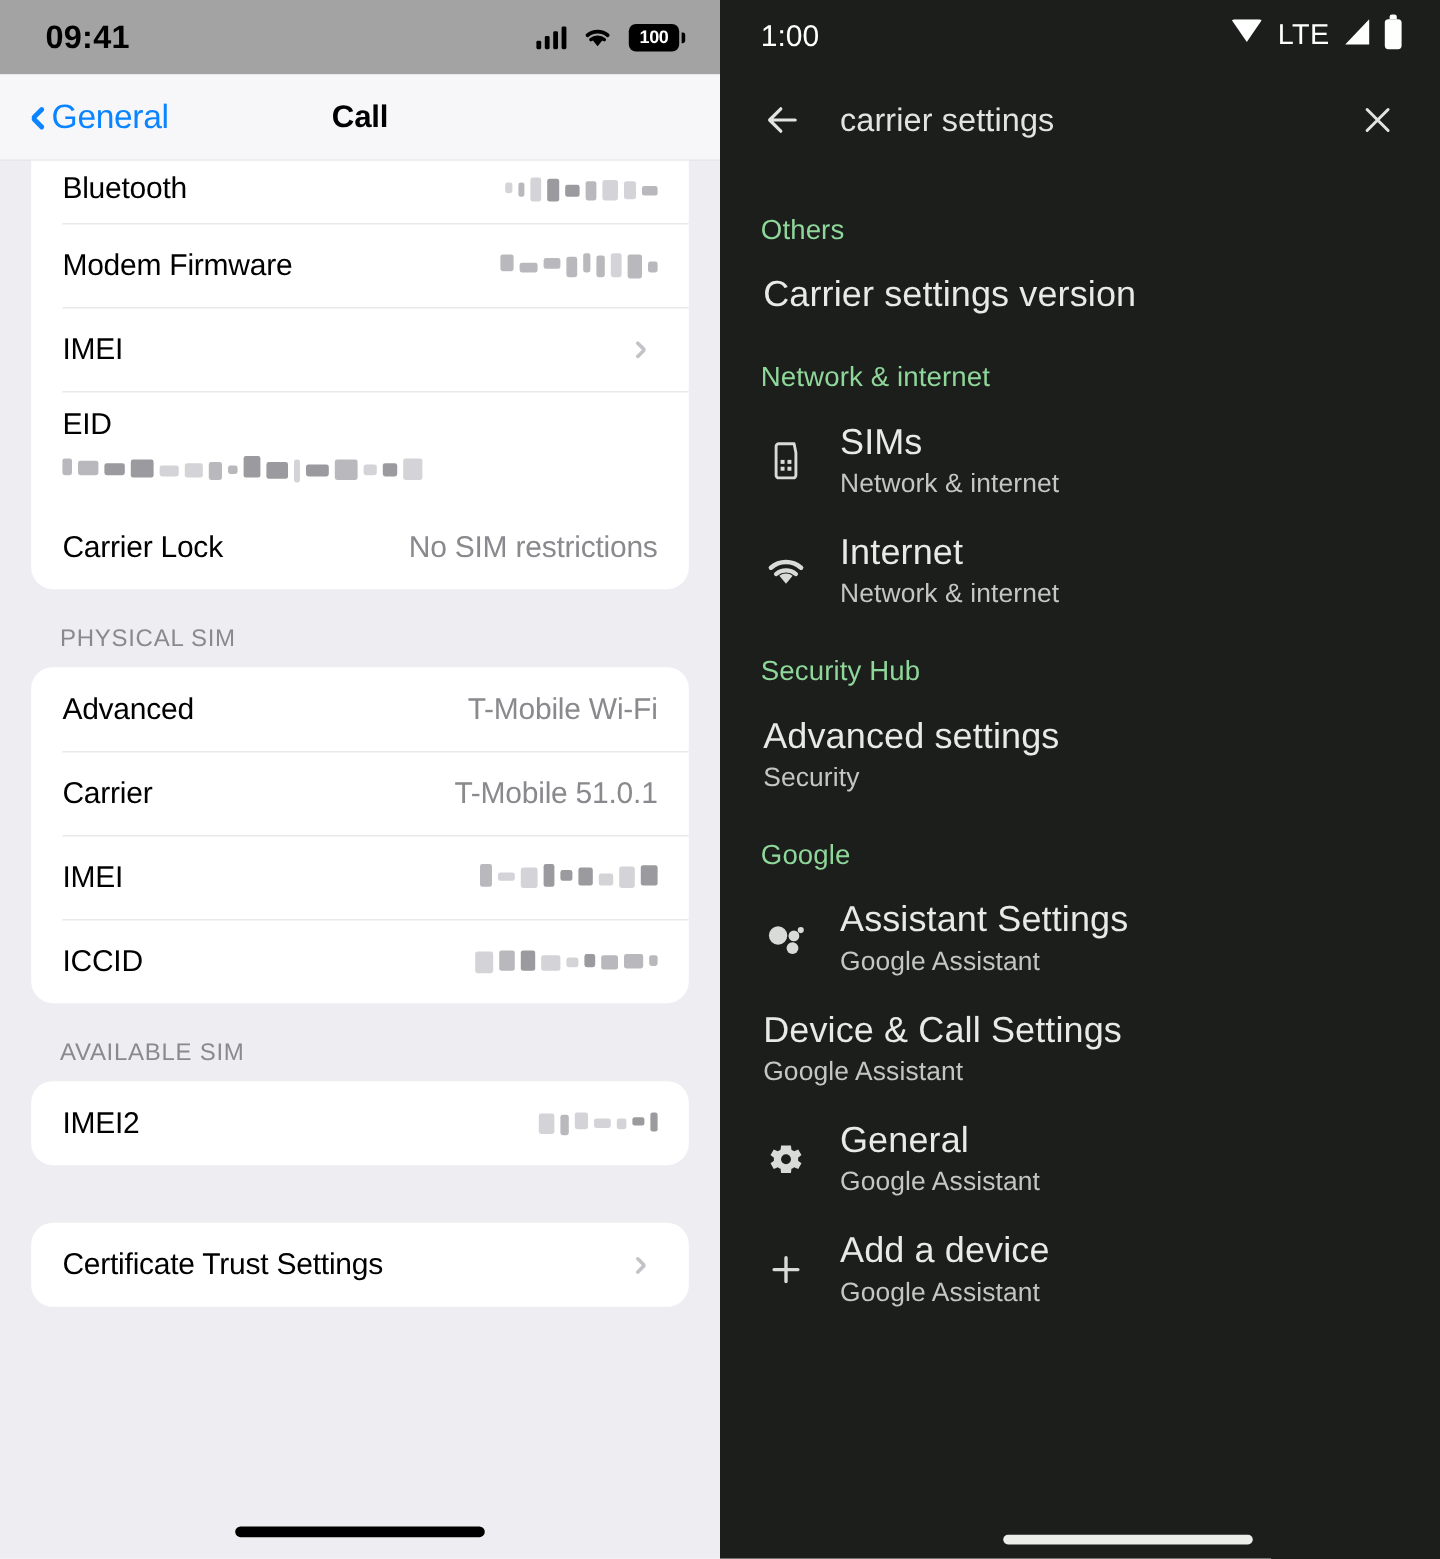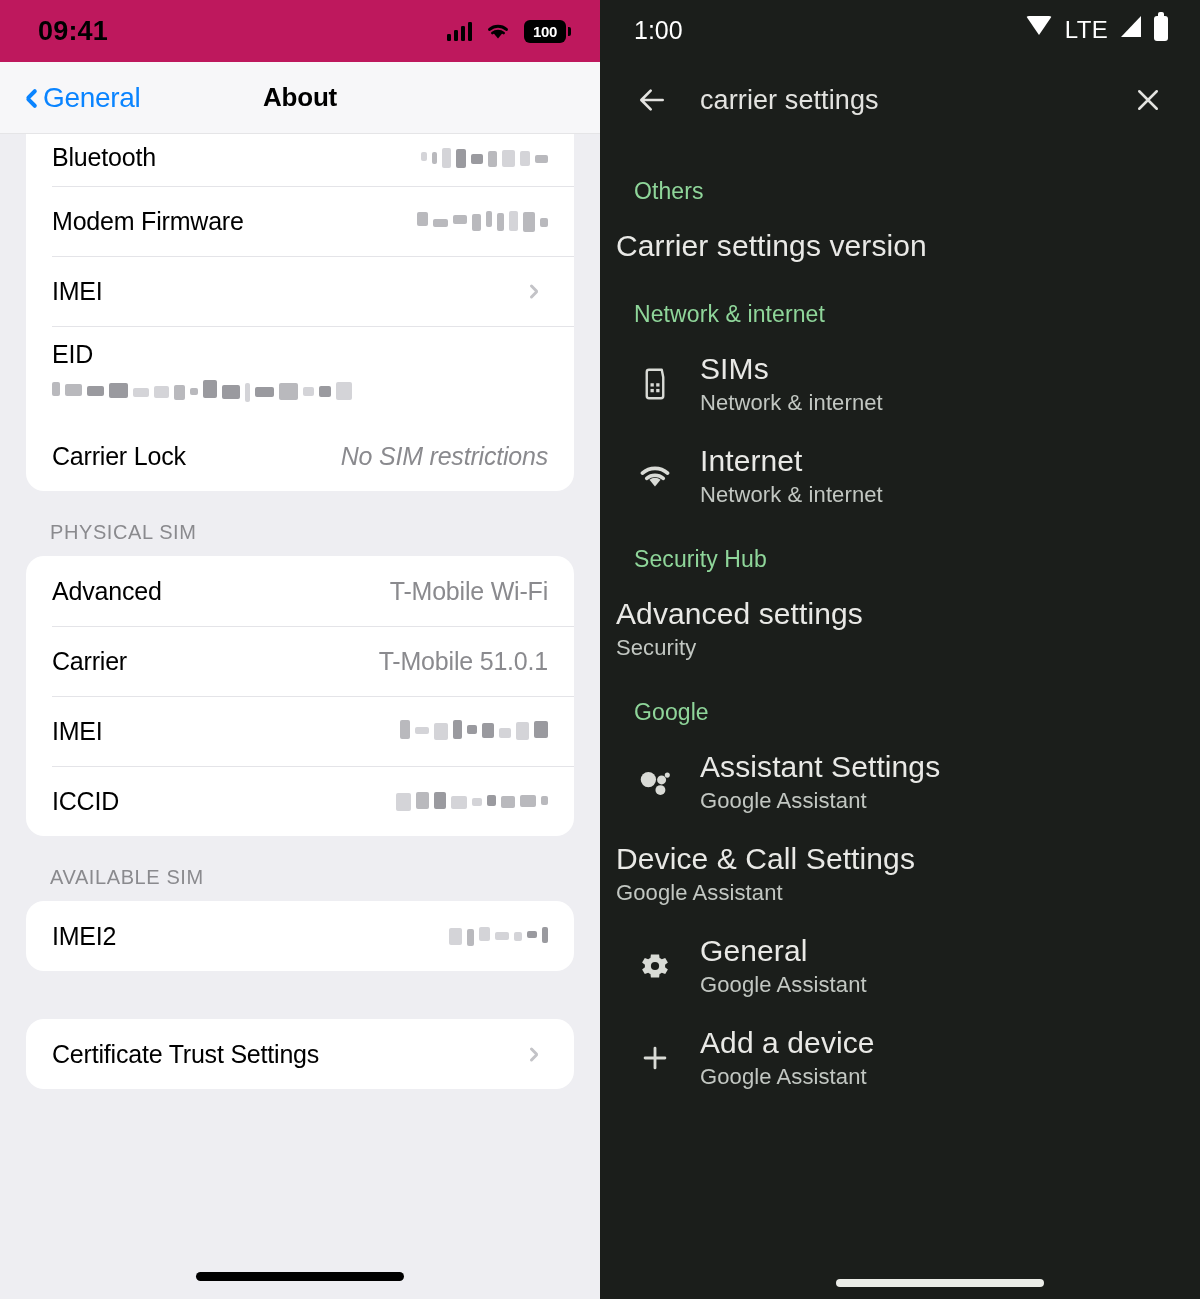--- a/index.html
+++ b/index.html
@@ -11,21 +11,21 @@
   #root { display:flex; width:1200px; height:1299px; }
 
   
   .ios {
     width:600px; height:1299px; position:relative;
     background:#eeeef2; overflow:hidden;
   }
   .ios-status {
     height:62px; display:flex; align-items:center;
     justify-content:space-between; padding:0 34px 0 38px;
-    background:#be185d;
+    background:#a3a3a3;
   }
   .ios-time { font-size:27px; font-weight:bold; color:#000; letter-spacing:0.2px; }
   .ios-status-icons { display:flex; align-items:center; gap:13px; }
   .sig-bars { display:flex; align-items:flex-end; gap:2.5px; height:19px; }
   .sig-bars i { width:4.5px; background:#000; border-radius:1.2px; display:block; }
   .sig-bars i:nth-child(1){height:7px;} .sig-bars i:nth-child(2){height:11px;}
   .sig-bars i:nth-child(3){height:15px;} .sig-bars i:nth-child(4){height:19px;}
   .batt {
     width:42px; height:23px; background:#000; border-radius:6px;
     display:flex; align-items:center; justify-content:center; position:relative;
@@ -155,21 +155,21 @@
     display:flex; align-items:center; gap:24px;
     padding:14px 34px; cursor:pointer;
   }
   .droid-icon {
     width:42px; height:42px; flex:none;
     display:flex; align-items:center; justify-content:center;
   }
   .droid-texts { display:flex; flex-direction:column; gap:4px; }
   .droid-title { font-size:30px; color:#e9e9e6; letter-spacing:0.1px; }
   .droid-sub { font-size:22px; color:#c2c7c2; letter-spacing:0.1px; }
-  .noicon { padding-left:16px; }
+  .noicon { padding-left:36px; }
 
   .droid-home {
     position:absolute; bottom:12px; left:236px;
     width:208px; height:8px; background:#eceee9; border-radius:5px;
   }
 </style>
 </head>
 <body>
 
 <div id="root">
@@ -194,21 +194,21 @@
           <span>100</span>
         </div>
       </div>
     </div>
 
     <div class="ios-nav">
       <div class="ios-back">
         <span class="chev"></span>
         <span class="ios-back-label">General</span>
       </div>
-      <div class="ios-title">About</div>
+      <div class="ios-title">Call</div>
     </div>
 
     <div class="ios-scroll" id="ios-scroll">
         <div class="ios-card card-top-clip">
           <div class="ios-row" style="min-height: 52px; align-items: center; padding-bottom: 6px;">
             <span class="ios-label">Bluetooth</span>
             <div style="display: flex; align-items: center; gap: 12px;">
               <div class="redact">
                 <b class="l" style="width: 5.46982px; height: 9.15013px; margin-top: -1.64124px;"></b>
                 <b style="width: 5.64536px; height: 12.5353px; margin-top: 1.73599px;"></b>
@@ -260,21 +260,21 @@
               <b class="l" style="width: 5.01176px; height: 18.9254px; margin-top: 3.17081px;"></b>
               <b class="d" style="width: 19.0921px; height: 10.4238px; margin-top: 2.36533px;"></b>
               <b style="width: 19.3786px; height: 16.957px; margin-top: 0.875282px;"></b>
               <b class="l" style="width: 10.9053px; height: 9.35925px; margin-top: 0.657212px;"></b>
               <b class="d" style="width: 11.5337px; height: 11.4973px; margin-top: 0.666061px;"></b>
               <b class="l" style="width: 16.3205px; height: 17.5443px; margin-top: 0.251328px;"></b>
             </div>
           </div>
           <div class="ios-row">
             <span class="ios-label">Carrier Lock</span>
-            <div style="display: flex; align-items: center; gap: 12px; font-style: italic;">
+            <div style="display: flex; align-items: center; gap: 12px;">
               <span class="ios-value">No SIM restrictions</span>
             </div>
           </div>
         </div>
         <div class="ios-section-hdr">PHYSICAL SIM</div>
         <div class="ios-card">
           <div class="ios-row">
             <span class="ios-label">Advanced</span>
             <div style="display: flex; align-items: center; gap: 12px;">
               <span class="ios-value">T-Mobile Wi-Fi</span>

